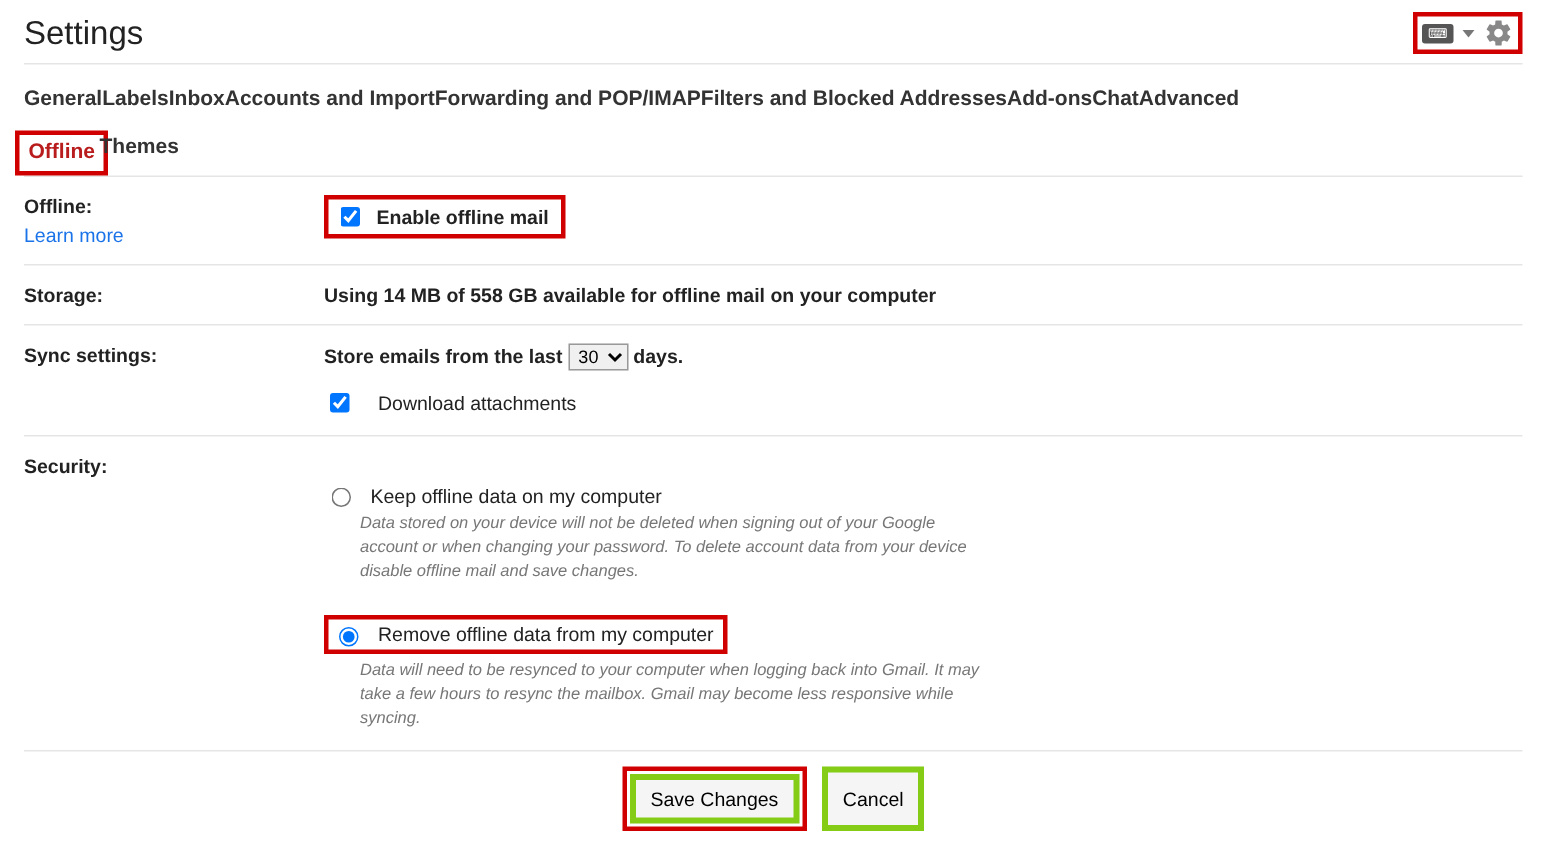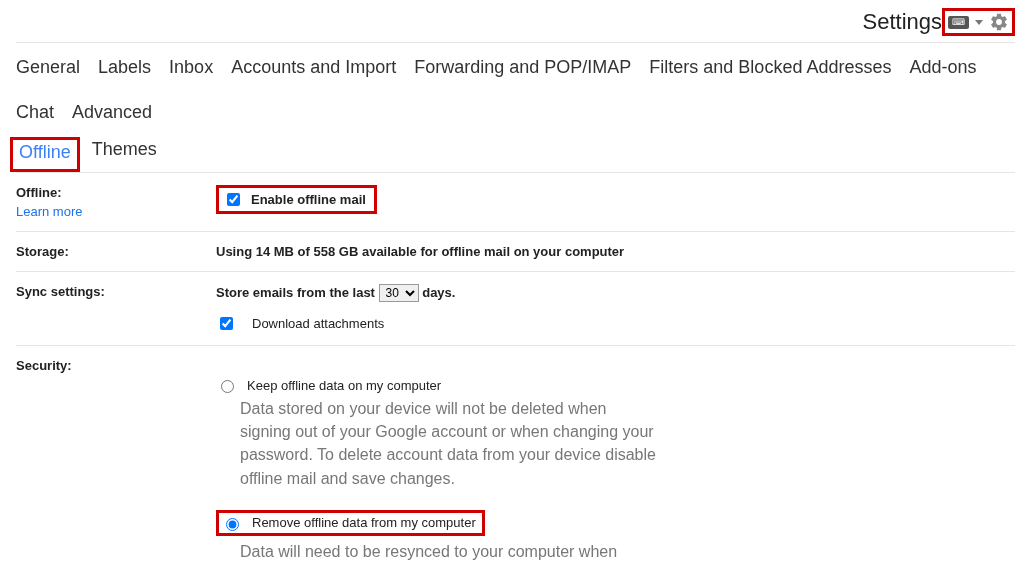--- a/index.html
+++ b/index.html
@@ -7,21 +7,21 @@
     margin: 0;
     font-family: Arial, Helvetica, sans-serif;
     font-size: 13px;
     color: #222;
     background: #fff;
     width: 1031px;
   }
   .container { padding: 0 16px 20px 16px; }
   .header-row {
     display: flex;
-    justify-content: flex-end;
+    justify-content: space-between;
     align-items: center;
     padding: 8px 0 6px 0;
     border-bottom: 1px solid #e5e5e5;
   }
   .page-title {
     font-size: 22px;
     font-weight: 400;
     color: #222;
   }
   .header-controls {
@@ -46,29 +46,29 @@
     width: 0; height: 0;
     border-left: 4px solid transparent;
     border-right: 4px solid transparent;
     border-top: 5px solid #777;
   }
   .gear-icon svg { display:block; }
 
   .tabs {
     display: flex;
     flex-wrap: wrap;
-    gap: 18px;
     padding: 14px 0 0 0;
     color: #333;
-    font-size: 18px;
+    font-size: 14px;
+    font-weight: bold;
   }
   .tabs .tab { cursor: pointer; padding-bottom: 6px; }
   .tabs-row2 { padding-top: 10px; padding-bottom: 4px; }
   .tab-active {
-    color: #3b82f6;
+    color: #b91c1c;
     border: 3px solid #d10000;
     padding: 2px 6px 4px 6px;
     margin: -2px -6px -4px -6px;
   }
 
   .section {
     display: flex;
     border-top: 1px solid #e5e5e5;
     padding: 12px 0;
   }
@@ -102,42 +102,43 @@
     padding: 0 2px;
     border: 1px solid #999;
     background: #f0f0f0;
   }
   .radio-block { margin-top: 20px; }
   .radio-row { display: flex; align-items: flex-start; gap: 10px; }
   .radio-row input { margin-top: 2px; }
   .radio-label { font-size: 13px; color: #222; }
   .radio-desc {
     color: #777;
-    font-size: 16px;
+    font-size: 11px;
     margin: 4px 0 0 24px;
     max-width: 420px;
     line-height: 1.45;
+    font-style: italic;
   }
   .radio-highlight {
     border: 3px solid #d10000;
     padding: 2px 6px 2px 2px;
     display: inline-flex;
     gap: 10px;
   }
   .button-row {
     display: flex;
     justify-content: center;
     gap: 10px;
     padding: 10px 0;
     border-top: 1px solid #e5e5e5;
   }
   .btn {
     font-size: 13px;
     padding: 5px 10px;
-    border: 2px solid #84cc16;
+    border: 4px solid #84cc16;
     background: #f5f5f5;
     cursor: pointer;
   }
   .btn-highlight {
     border: 3px solid #d10000;
     padding: 2px;
     display: inline-block;
   }
   .mt12 { margin-top: 12px; }
 </style>

